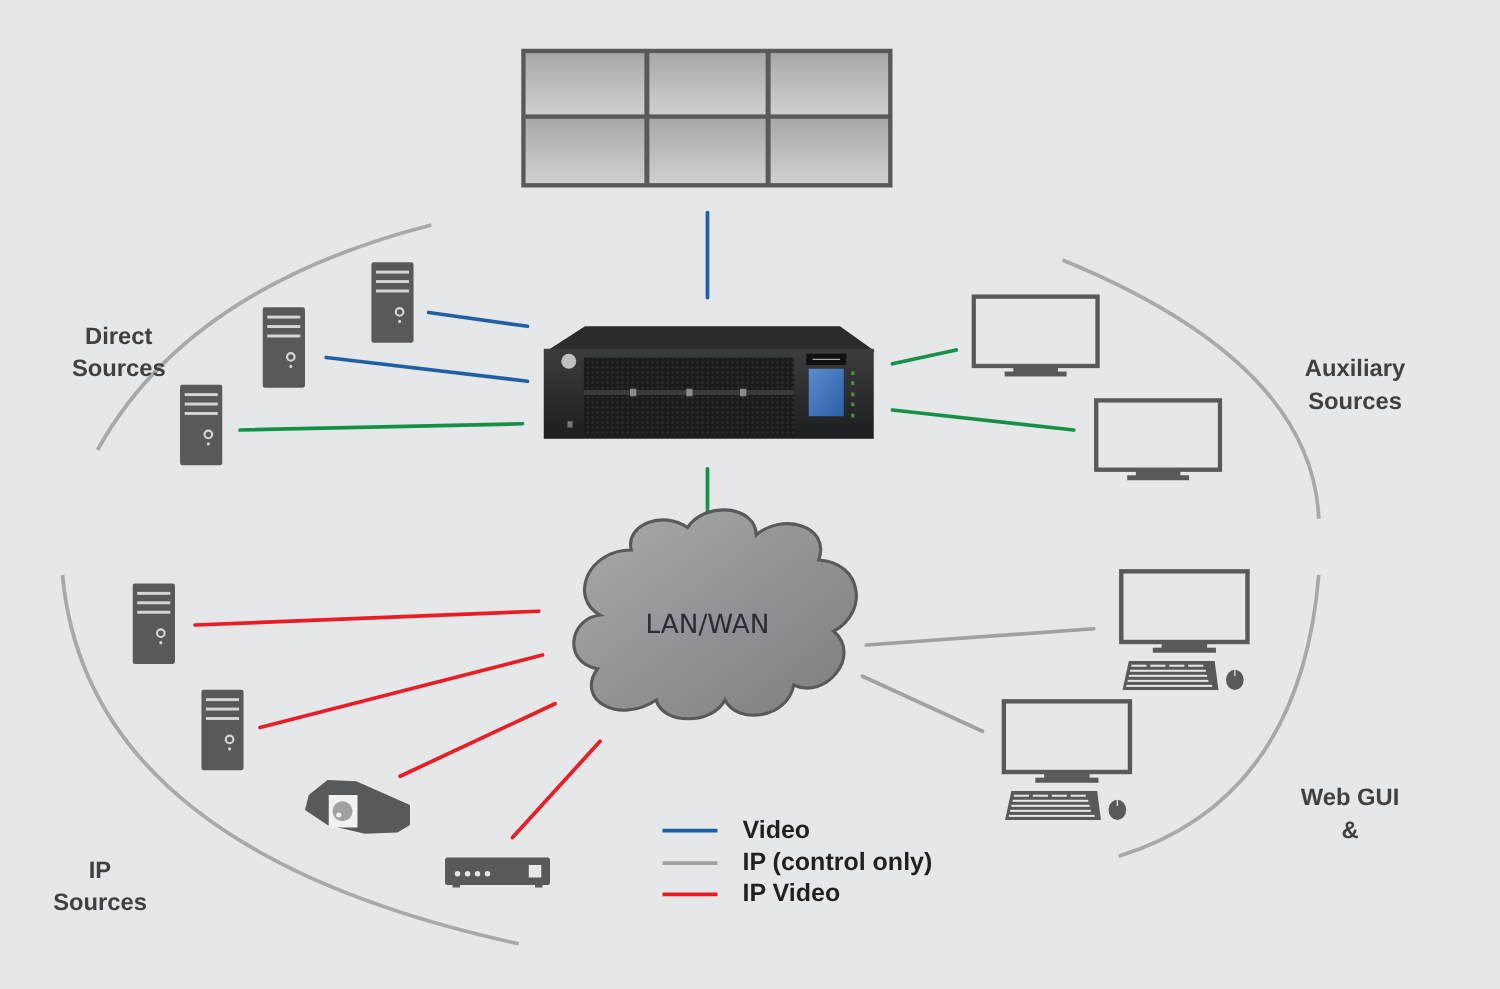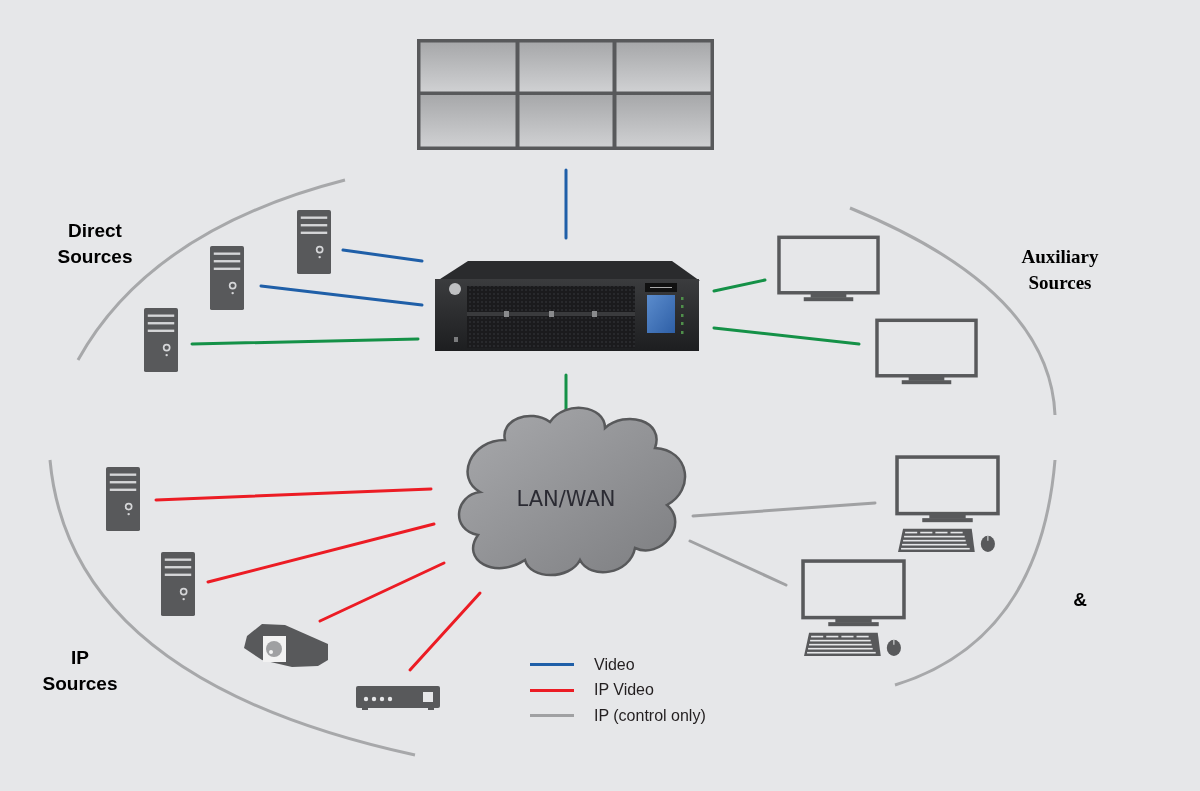--- a/index.html
+++ b/index.html
@@ -1,25 +1,25 @@
 <!DOCTYPE html>
 <html><head>
 <meta charset="utf-8">
 <style>
   html, body { margin:0; padding:0; }
   body { width:1200px; height:791px; background:#e6e7e9; position:relative; overflow:hidden;
          font-family:"Liberation Sans", sans-serif; }
   #stage { position:absolute; left:0; top:0; width:1200px; height:791px; }
   .lbl { position:absolute; font-family:"Liberation Sans", sans-serif; font-weight:bold;
-         color:#000000; font-size:19px; line-height:26px; text-align:center; }
+         color:#404040; font-size:19px; line-height:26px; text-align:center;margin-top:39px; }
   .lbl span { display:block; }
   .legend { position:absolute; left:530px; top:652px; }
   .legend-row { display:flex; align-items:center; height:25.5px; }
   .legend-swatch { width:44px; height:3px; margin-right:20px; }
-  .legend-text { font-family:"Liberation Sans", sans-serif; font-weight:normal; font-size:16px; color:#231f20; }
+  .legend-text { font-family:"Liberation Sans", sans-serif; font-weight:bold; font-size:20px; color:#231f20; }
   .cloud-label { font-family:"DejaVu Sans", sans-serif; font-size:21px; fill:#2b2b33; }
 </style>
 </head>
 <body>
 
 <svg id="stage" width="1200" height="791" viewBox="0 0 1200 791">
   <defs>
     <linearGradient id="panelGrad" x1="0" y1="0" x2="0" y2="1">
       <stop offset="0" stop-color="#a7a8aa"></stop>
       <stop offset="1" stop-color="#cfd0d2"></stop>
@@ -179,34 +179,35 @@
 </svg>
 
 <div class="lbl" style="left:40px; top:218px; width:110px;">
   <span>Direct</span>
   <span>Sources</span>
 </div>
 <div class="lbl" style="left:25px; top:645px; width:110px;">
   <span>IP</span>
   <span>Sources</span>
 </div>
-<div class="lbl" style="left:1000px; top:244px; width:120px;font-family:Liberation Serif, serif;">
+<div class="lbl" style="left:1024px; top:244px; width:120px;">
   <span>Auxiliary</span>
   <span>Sources</span>
 </div>
 <div class="lbl" style="left:990px; top:587px; width:180px;">
+  <span>Web GUI</span>
   <span>&amp;</span>
 </div>
 
 <div class="legend">
   <div class="legend-row">
     <div class="legend-swatch" style="background:#1f5fa8;"></div>
     <div class="legend-text">Video</div>
   </div>
   <div class="legend-row">
+    <div class="legend-swatch" style="background:#a0a1a3;"></div>
+    <div class="legend-text">IP (control only)</div>
+  </div>
+  <div class="legend-row">
     <div class="legend-swatch" style="background:#ec1c24;"></div>
     <div class="legend-text">IP Video</div>
   </div>
-  <div class="legend-row">
-    <div class="legend-swatch" style="background:#a0a1a3;"></div>
-    <div class="legend-text">IP (control only)</div>
-  </div>
 </div>
 
 </body></html>

